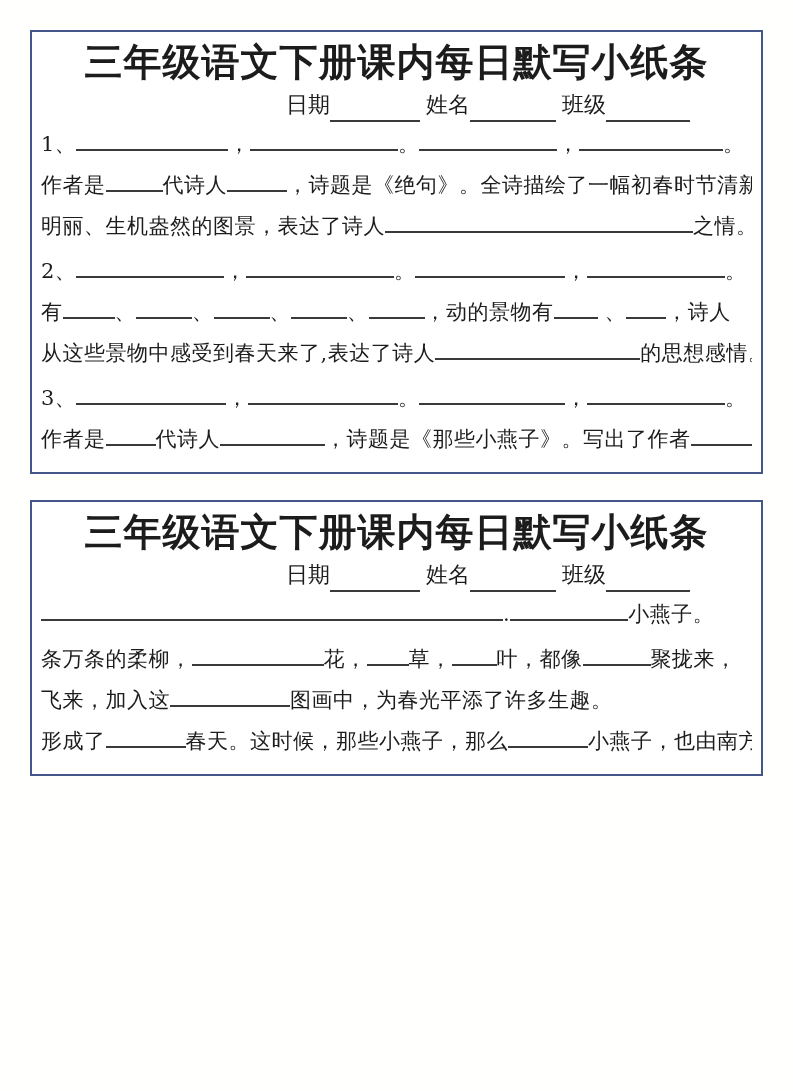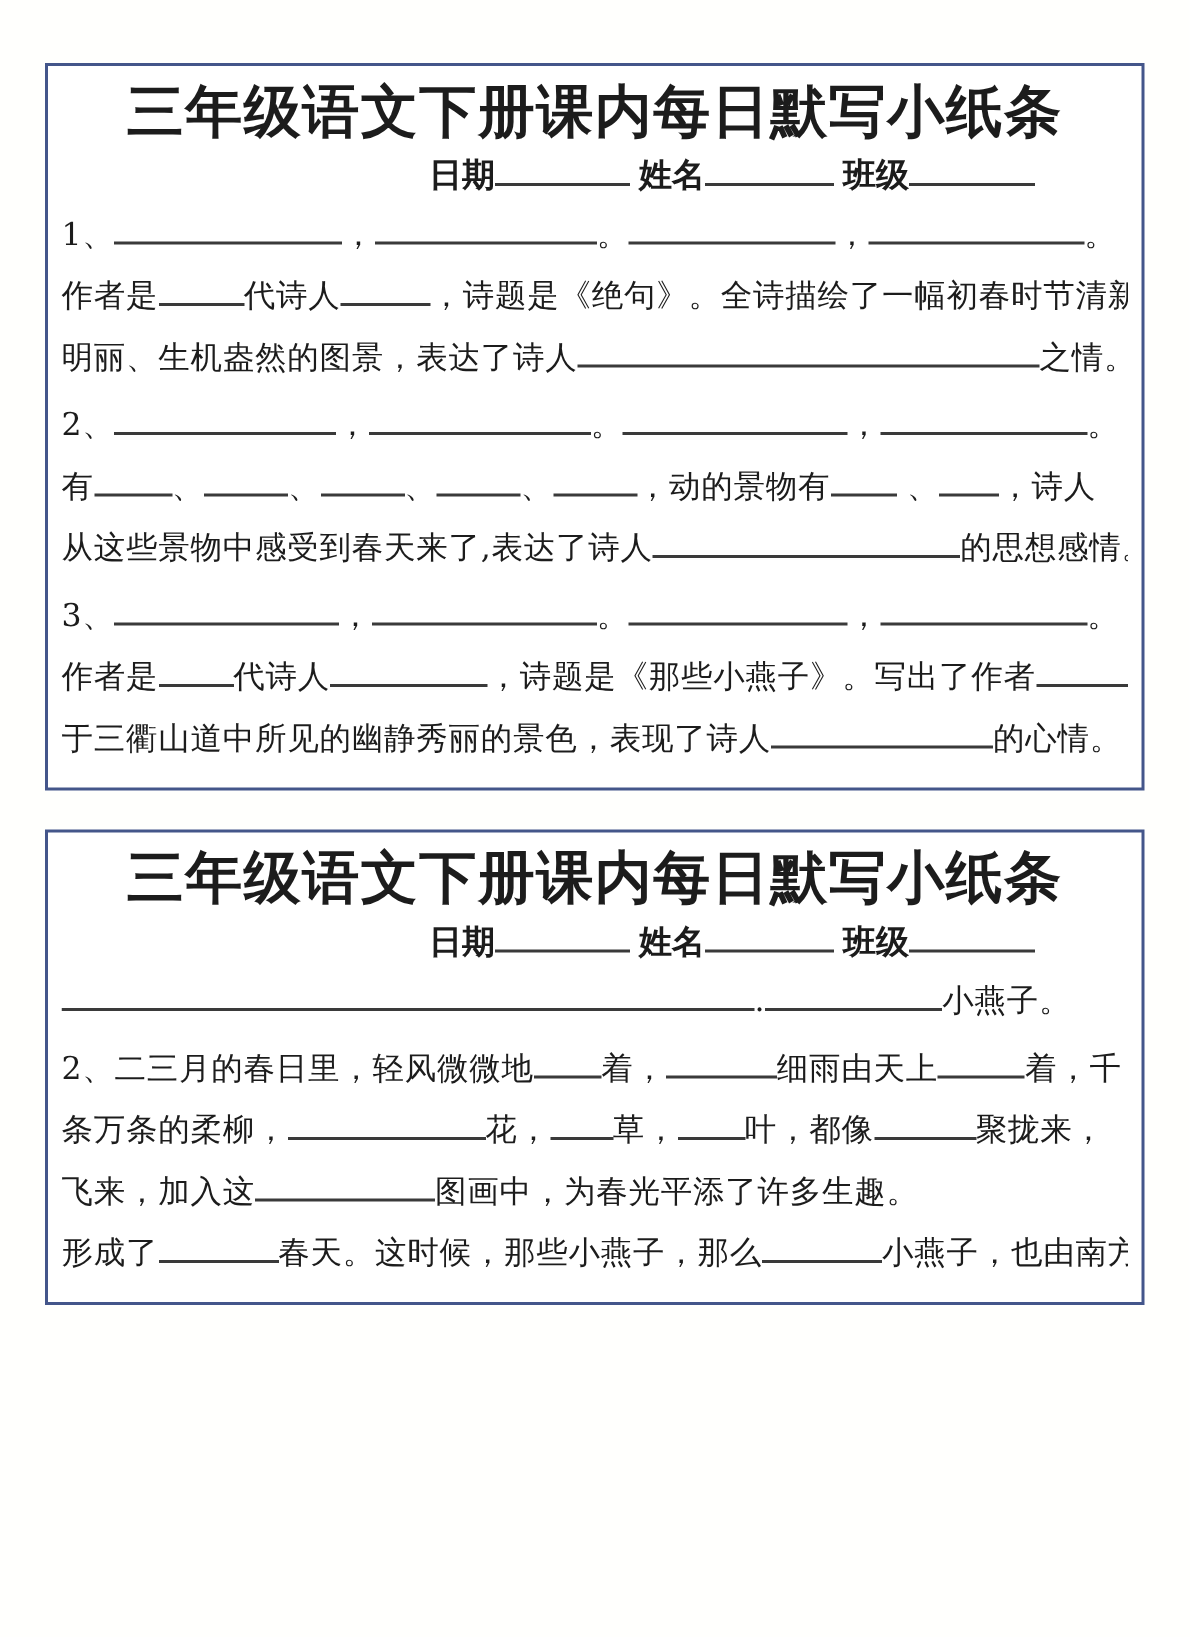--- a/index.html
+++ b/index.html
@@ -14,42 +14,42 @@
   }
   .page {
     width: 793px;
     height: 1091px;
     background: #fffffd;
     box-sizing: border-box;
     padding-top: 30px;
   }
   .card {
     width: 733px;
-    margin: 12px auto 26px auto;
+    margin: 0 auto 26px auto;
     border: 2px solid #44568a;
     background: #ffffff;
     box-sizing: border-box;
     padding: 4px 9px 8px 9px;
   }
   .card-title {
     font-size: 38px;
     line-height: 48px;
     font-weight: 700;
     text-align: center;
     margin: 2px 0 0 0;
     letter-spacing: 1px;
     white-space: nowrap;
   }
   .hdr {
     display: flex;
-    align-items: flex-start;
+    align-items: flex-end;
     line-height: 34px;
     margin-top: 2px;
     margin-left: 245px;
-    font-weight: 700;
+    font-weight: 400;
     font-size: 22px;
     white-space: nowrap;
   }
   .hdr .blank { margin-right: 6px; }
   .hdr-blank-1 { width: 90px; }
   .hdr-blank-2 { width: 86px; }
   .hdr-blank-3 { width: 84px; }
   .question { margin: 2px 0 4px 0; }
   .q-line {
     line-height: 41px;
@@ -86,38 +86,36 @@
         <div class="q-line"><span class="t">明丽、生机盎然的图景，表达了诗人</span><span class="blank" style="width: 308px;"></span><span class="t">之情。</span></div>
       </div>
     <div class="question">
         <div class="q-line"><span class="t">2、</span><span class="blank" style="width: 148px;"></span><span class="t">，</span><span class="blank" style="width: 148px;"></span><span class="t">。</span><span class="blank" style="width: 150px;"></span><span class="t">，</span><span class="blank" style="width: 138px;"></span><span class="t">。</span></div>
         <div class="q-line"><span class="t">有</span><span class="blank" style="width: 52px;"></span><span class="t">、</span><span class="blank" style="width: 56px;"></span><span class="t">、</span><span class="blank" style="width: 56px;"></span><span class="t">、</span><span class="blank" style="width: 56px;"></span><span class="t">、</span><span class="blank" style="width: 56px;"></span><span class="t">，动的景物有</span><span class="blank" style="width: 44px;"></span><span class="t"> 、</span><span class="blank" style="width: 40px;"></span><span class="t">，诗人</span></div>
         <div class="q-line"><span class="t">从这些景物中感受到春天来了,表达了诗人</span><span class="blank" style="width: 205px;"></span><span class="t">的思想感情。</span></div>
       </div>
     <div class="question">
         <div class="q-line"><span class="t">3、</span><span class="blank" style="width: 150px;"></span><span class="t">，</span><span class="blank" style="width: 150px;"></span><span class="t">。</span><span class="blank" style="width: 146px;"></span><span class="t">，</span><span class="blank" style="width: 138px;"></span><span class="t">。</span></div>
         <div class="q-line"><span class="t">作者是</span><span class="blank" style="width: 50px;"></span><span class="t">代诗人</span><span class="blank" style="width: 105px;"></span><span class="t">，诗题是《那些小燕子》。写出了作者</span><span class="blank" style="width: 70px;"></span><span class="t">行</span></div>
-        <div class="q-line"><span class="t">于三衢山道中所见的幽静秀丽的景色，表现了诗人</span><span class="blank" style="width: 148px;"></span><span class="t">的心情。</span></div>
       </div>
   </section>
 
   <section class="card">
     <h1 class="card-title">三年级语文下册课内每日默写小纸条</h1>
     <div class="hdr">
       <span>日期</span>
       <span class="blank hdr-blank-1"></span>
       <span>姓名</span>
       <span class="blank hdr-blank-2"></span>
       <span>班级</span>
       <span class="blank hdr-blank-3"></span>
     </div>
     <div class="question">
         <div class="q-line"><span class="blank" style="width: 462px;"></span><span class="t">.</span><span class="blank" style="width: 118px;"></span><span class="t">小燕子。</span></div>
       </div>
     <div class="question">
-        <div class="q-line"><span class="t">2、二三月的春日里，轻风微微地</span><span class="blank" style="width: 45px;"></span><span class="t">着，</span><span class="blank" style="width: 74px;"></span><span class="t">细雨由天上</span><span class="blank" style="width: 58px;"></span><span class="t">着，千</span></div>
         <div class="q-line"><span class="t">条万条的柔柳，</span><span class="blank" style="width: 132px;"></span><span class="t">花，</span><span class="blank" style="width: 42px;"></span><span class="t">草，</span><span class="blank" style="width: 45px;"></span><span class="t">叶，都像</span><span class="blank" style="width: 68px;"></span><span class="t">聚拢来，</span></div>
         <div class="q-line"><span class="t">飞来，加入这</span><span class="blank" style="width: 120px;"></span><span class="t">图画中，为春光平添了许多生趣。</span></div>
         <div class="q-line"><span class="t">形成了</span><span class="blank" style="width: 80px;"></span><span class="t">春天。这时候，那些小燕子，那么</span><span class="blank" style="width: 80px;"></span><span class="t">小燕子，也由南方</span></div>
       </div>
   </section>
 
 </div>
 
 </body></html>

